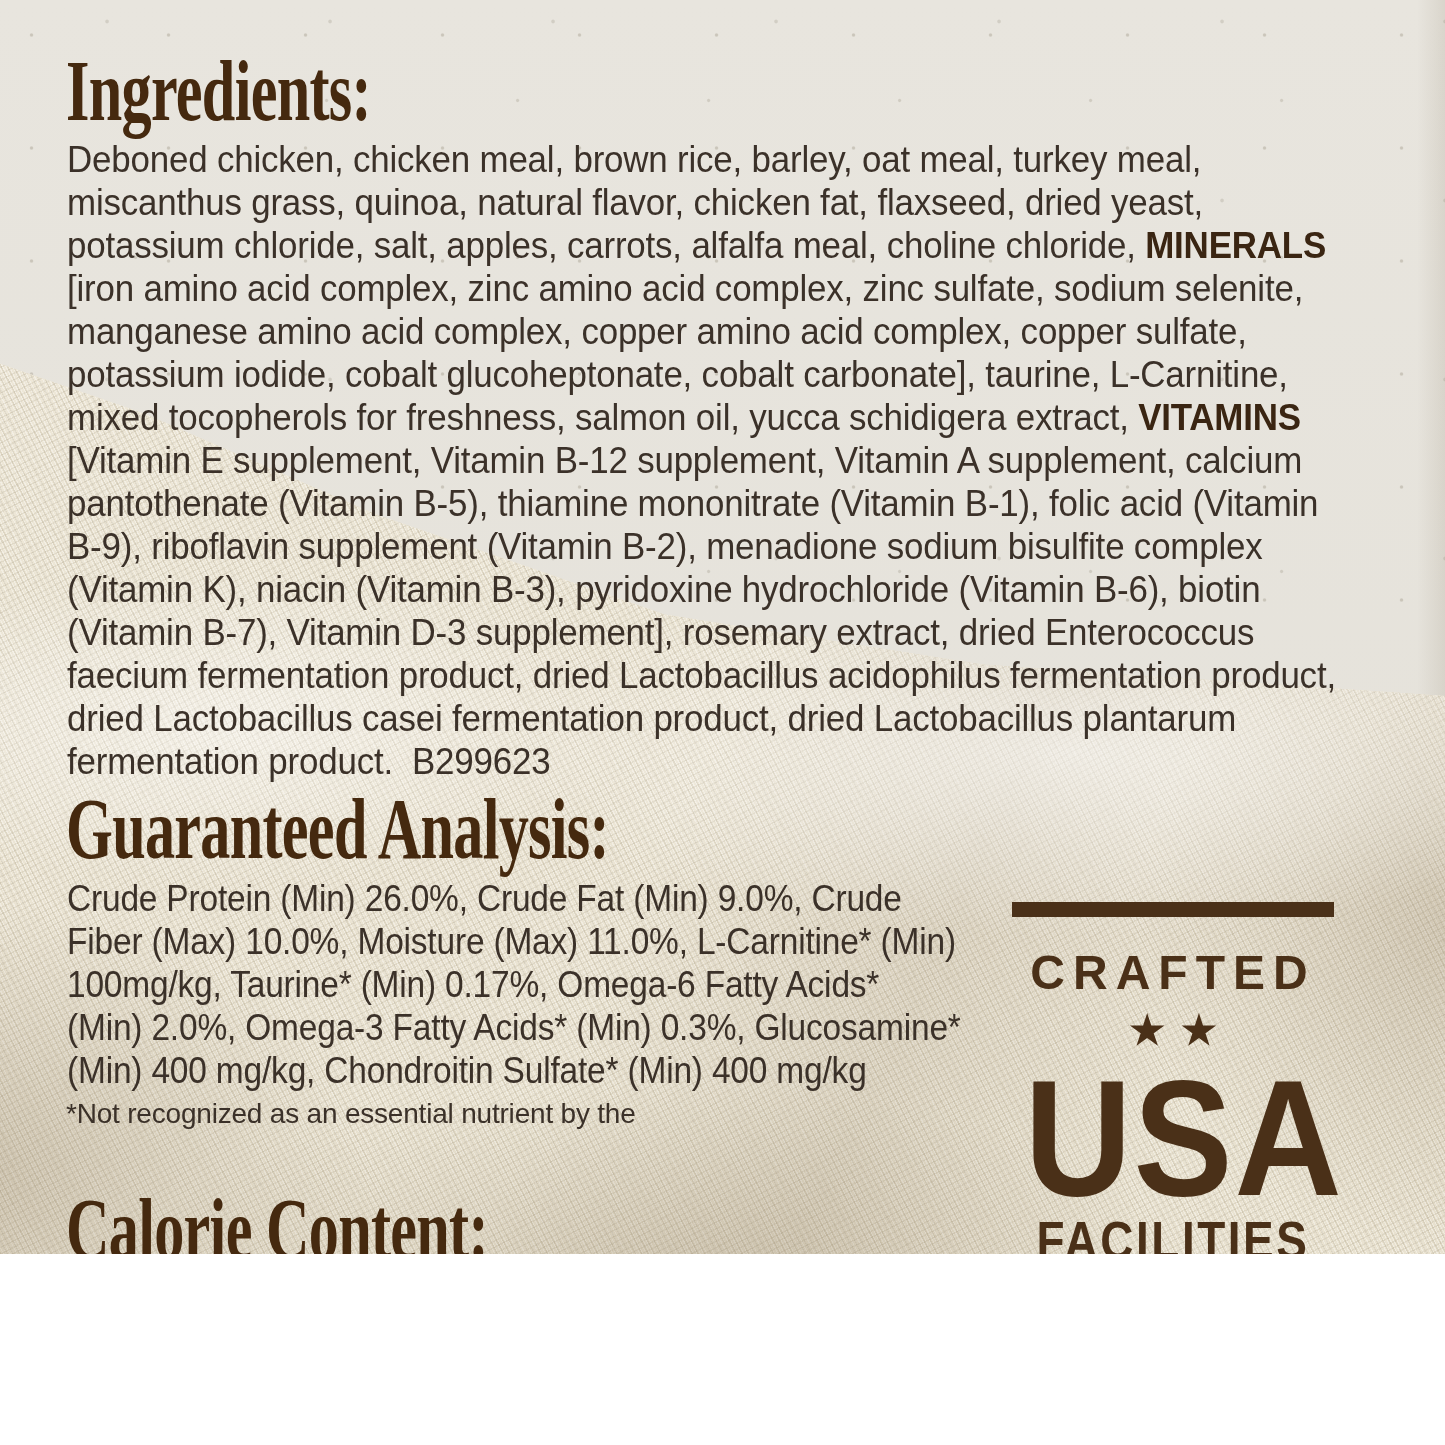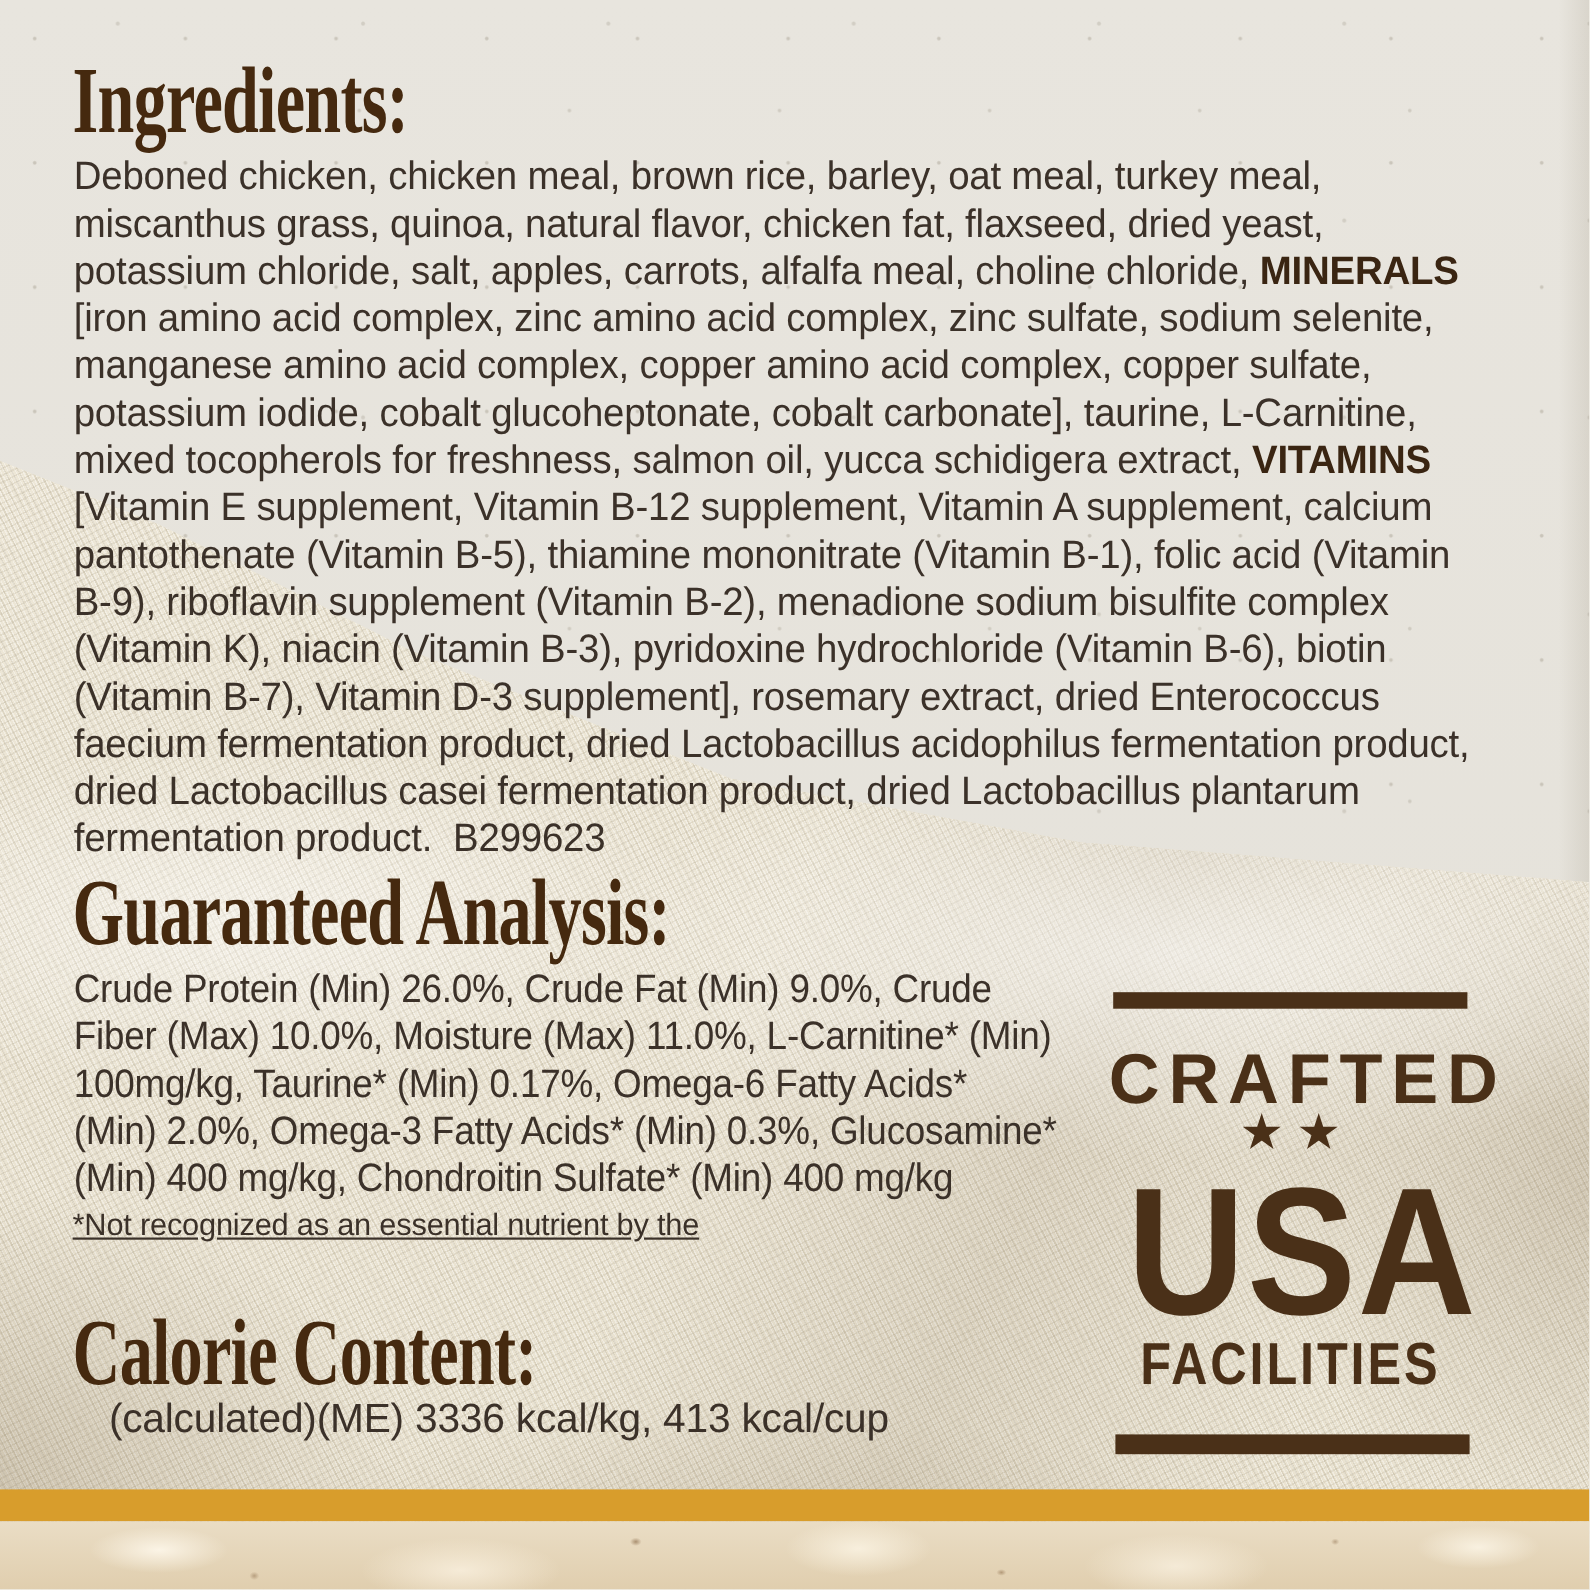--- a/index.html
+++ b/index.html
@@ -1,17 +1,17 @@
 <!DOCTYPE html>
 <html><head>
 <meta charset="utf-8">
 <style>
   html,body{margin:0;padding:0;}
   .page{
-    position:relative;width:1445px;height:1445px;overflow:hidden;
+    position:relative;width:1445px;height:1254px;overflow:hidden;
     background:#E7E4DD;
     font-family:"Liberation Sans",sans-serif;
     color:#3B3129;
   }
   
   .paper{
     position:absolute;inset:0;z-index:0;
     background-image:
       radial-gradient(circle at 23% 31%, rgba(125,115,95,.28) 0 1px, transparent 2.2px),
       radial-gradient(circle at 71% 64%, rgba(125,115,95,.22) 0 1px, transparent 2.2px),
@@ -70,21 +70,21 @@
   .ing-body{transform:scaleX(.97);transform-origin:0 0;}
   .ga-body{transform:scaleX(.93);transform-origin:0 0;}
   .footnote{position:absolute;z-index:5;font-size:28px;line-height:33px;letter-spacing:-.2px;}
   .cal-body{font-size:37px;}
   
   .bar{position:absolute;z-index:5;}
   .badge-text{
     position:absolute;z-index:5;font-weight:bold;white-space:nowrap;
     left:1008px;width:330px;text-align:center;line-height:1;
   }
-  .crafted{top:949px;font-size:64px;letter-spacing:8px;}
+  .crafted{top:949px;font-size:48px;letter-spacing:8px;}
   .inour-row{
     position:absolute;z-index:5;left:1008px;width:330px;top:1010px;
     display:flex;align-items:center;justify-content:center;gap:16px;
     font-weight:bold;line-height:1;
   }
   .inour-text{font-size:48px;letter-spacing:7px;white-space:nowrap;}
   .star{font-size:40px;line-height:1;}
   .usa{top:1056px;font-size:165px;letter-spacing:2px;transform:scaleX(.90);transform-origin:50% 0;}
   .facilities{top:1213px;font-size:54px;letter-spacing:3px;transform:scaleX(.85);transform-origin:50% 0;}
 </style>
@@ -118,21 +118,21 @@
     </div>
 
   <div class="heading" style="left: 66px; top: 786px; color: rgb(69, 41, 15);">Guaranteed Analysis:</div>
   <div class="bodytext ga-body" style="left:67px;top:877px;">
       <div class="tline"><span>Crude Protein (Min) 26.0%, Crude Fat (Min) 9.0%, Crude</span></div>
       <div class="tline"><span>Fiber (Max) 10.0%, Moisture (Max) 11.0%, L-Carnitine* (Min)</span></div>
       <div class="tline"><span>100mg/kg, Taurine* (Min) 0.17%, Omega-6 Fatty Acids*</span></div>
       <div class="tline"><span>(Min) 2.0%, Omega-3 Fatty Acids* (Min) 0.3%, Glucosamine*</span></div>
       <div class="tline"><span>(Min) 400 mg/kg, Chondroitin Sulfate* (Min) 400 mg/kg</span></div>
     </div>
-  <div class="footnote" style="left:66px;top:1097px;text-decoration:underline;">
+  <div class="footnote" style="left:66px;top:1097px;">
       <div class="tline"><span>*Not recognized as an essential nutrient by the</span></div>
     </div>
 
   <div class="heading" style="left: 66px; top: 1186px; color: rgb(69, 41, 15);">Calorie Content:</div>
   <div class="bodytext cal-body" style="left:67px;top:1268px;margin-left:32px;">(calculated)(ME) 3336 kcal/kg, 413 kcal/cup</div>
 
   <div class="bar" style="left: 1012px; top: 902px; width: 322px; height: 15px; background: rgb(74, 48, 24);"></div>
   <div class="badge-text crafted" style="color: rgb(74, 48, 24);">CRAFTED</div>
   <div class="inour-row" style="color: rgb(74, 48, 24);">
     <span class="star">★</span>

